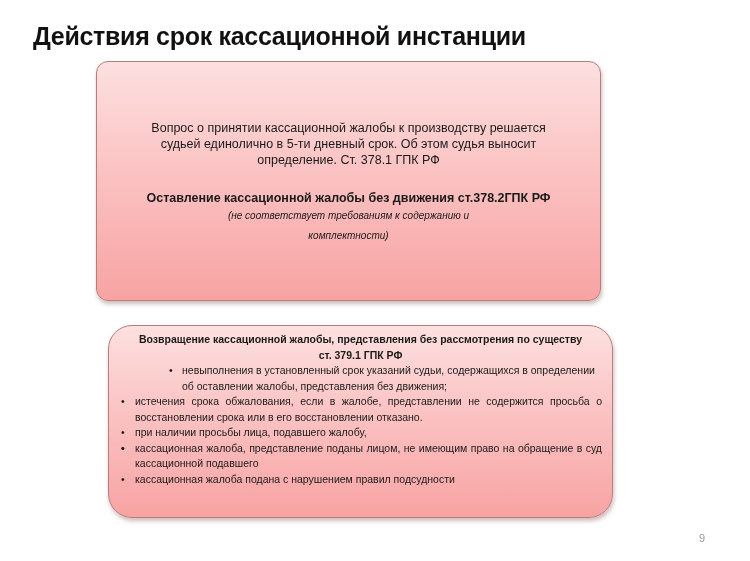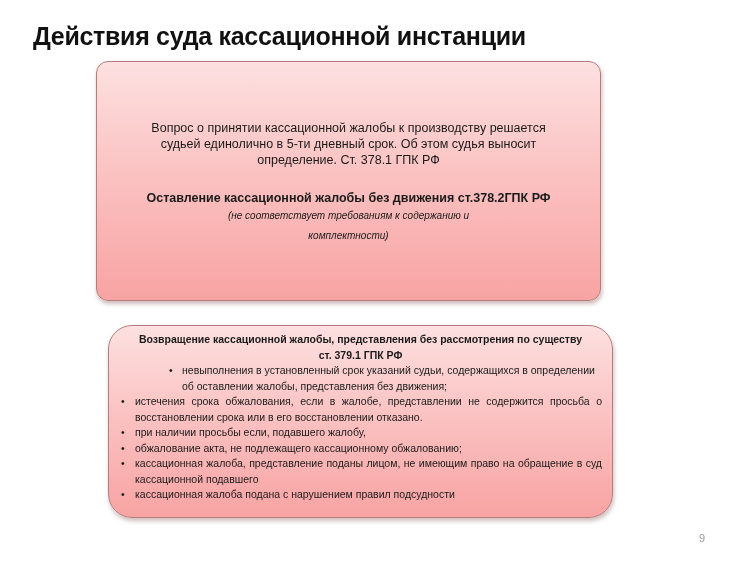--- a/index.html
+++ b/index.html
@@ -110,21 +110,21 @@
       position: absolute;
       left: 699px;
       top: 532px;
       font-size: 11px;
       color: #999;
     }
   </style>
 </head>
 <body>
 
-<h1 class="slide-title">Действия суда кассационной инстанции</h1>
+<h1 class="slide-title">Действия срок кассационной инстанции</h1>
 
 <div class="box box-top">
   <div class="para">
     <div>Вопрос о принятии кассационной жалобы к производству решается</div>
     <div>судьей единолично в 5-ти дневный срок.  Об этом судья выносит</div>
     <div>определение. Ст. 378.1 ГПК РФ</div>
   </div>
   <div class="para2">
     <div class="bold">Оставление кассационной  жалобы без движения ст.378.2ГПК РФ</div>
     <div class="italic-big">(не соответствует требованиям к содержанию и</div>
@@ -141,25 +141,24 @@
     <li class="first">
       <span class="bullet">•</span>
       <span>невыполнения в установленный срок указаний судьи, содержащихся в определении об оставлении жалобы, представления без движения;</span>
     </li>
     <li>
       <span class="bullet">•</span>
       <span>истечения срока обжалования, если в жалобе, представлении не содержится просьба о восстановлении срока или в его восстановлении отказано.</span>
     </li>
     <li>
       <span class="bullet">•</span>
-      <span>при наличии просьбы если, подавшего жалобу,</span>
+      <span>при наличии просьбы лица, подавшего жалобу,</span>
     </li>
     <li>
       <span class="bullet">•</span>
-      <span>обжалование акта, не подлежащего кассационному обжалованию;</span>
     </li>
     <li>
       <span class="bullet">•</span>
       <span>кассационная жалоба, представление поданы лицом, не имеющим право на обращение в суд кассационной подавшего</span>
     </li>
     <li>
       <span class="bullet">•</span>
       <span>кассационная жалоба подана с нарушением правил подсудности</span>
     </li>
   </ul>

